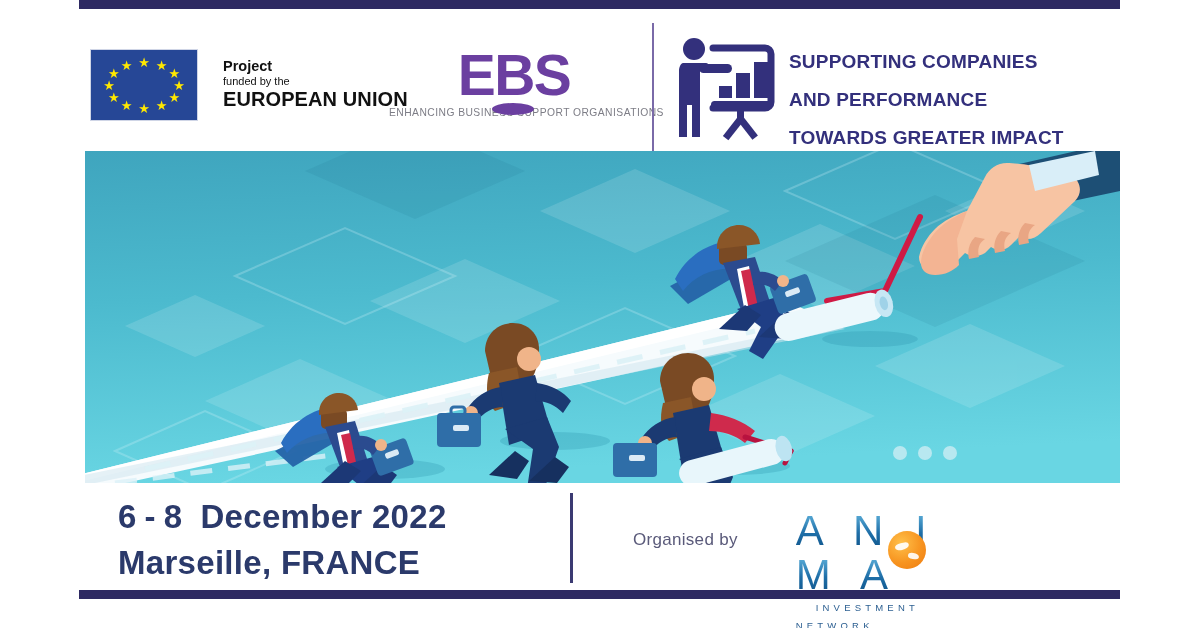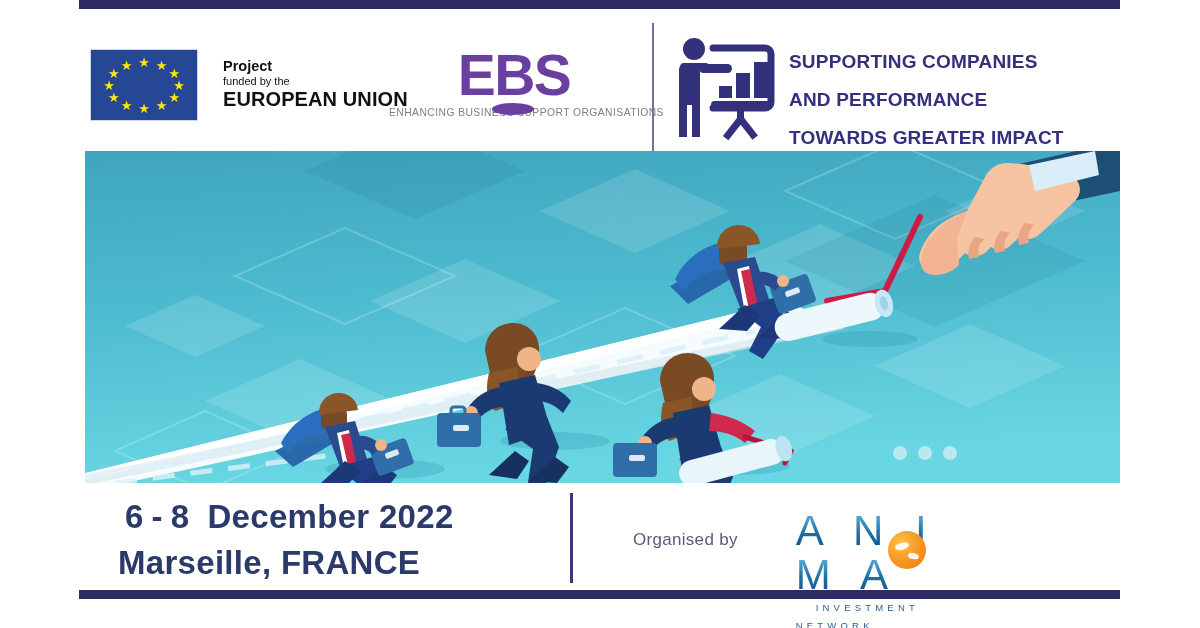--- a/index.html
+++ b/index.html
@@ -50,21 +50,21 @@
 
   
   .illus{position:absolute;left:85px;top:151px;width:1035px;height:332px;overflow:hidden;
      background:linear-gradient(175deg,#3FA5BE 0%,#45AEC4 25%,#4FBDD0 55%,#5CCBDB 80%,#68D5E2 100%);}
   .illus svg{display:block;width:100%;height:100%;}
 
   
   .footer{position:absolute;left:85px;top:483px;width:1035px;height:107px;background:#fff;}
   .event{position:absolute;left:33px;top:11px;}
   .event .dateline{font-size:33px;font-weight:bold;color:#2b3a6b;letter-spacing:.3px;line-height:46px;white-space:nowrap;}
-  .event .dateline .dd{letter-spacing:-.5px;margin-left:7px;}
+  .event .dateline .dd{letter-spacing:-.5px;}
   .event .place{font-size:33px;font-weight:bold;color:#2b3a6b;letter-spacing:.3px;line-height:46px;white-space:nowrap;}
   .divider-foot{position:absolute;left:485px;top:10px;width:3px;height:90px;background:#3b3a72;}
 
   .org{position:absolute;left:548px;top:26px;display:flex;align-items:center;gap:58px;}
   .org .by{font-size:17px;color:#5a5a7a;letter-spacing:.3px;}
   .anima{position:relative;width:196px;height:62px;}
   .anima .name{font-size:42px;letter-spacing:10px;line-height:44px;font-weight:normal;
       background:linear-gradient(180deg,#6fc2e8 0%,#1f6fa8 55%,#0d4f84 100%);
       -webkit-background-clip:text;background-clip:text;color:transparent;}
   .anima .sub{font-size:9.5px;letter-spacing:4.2px;color:#2c5f91;margin-top:-2px;padding-left:20px;}

